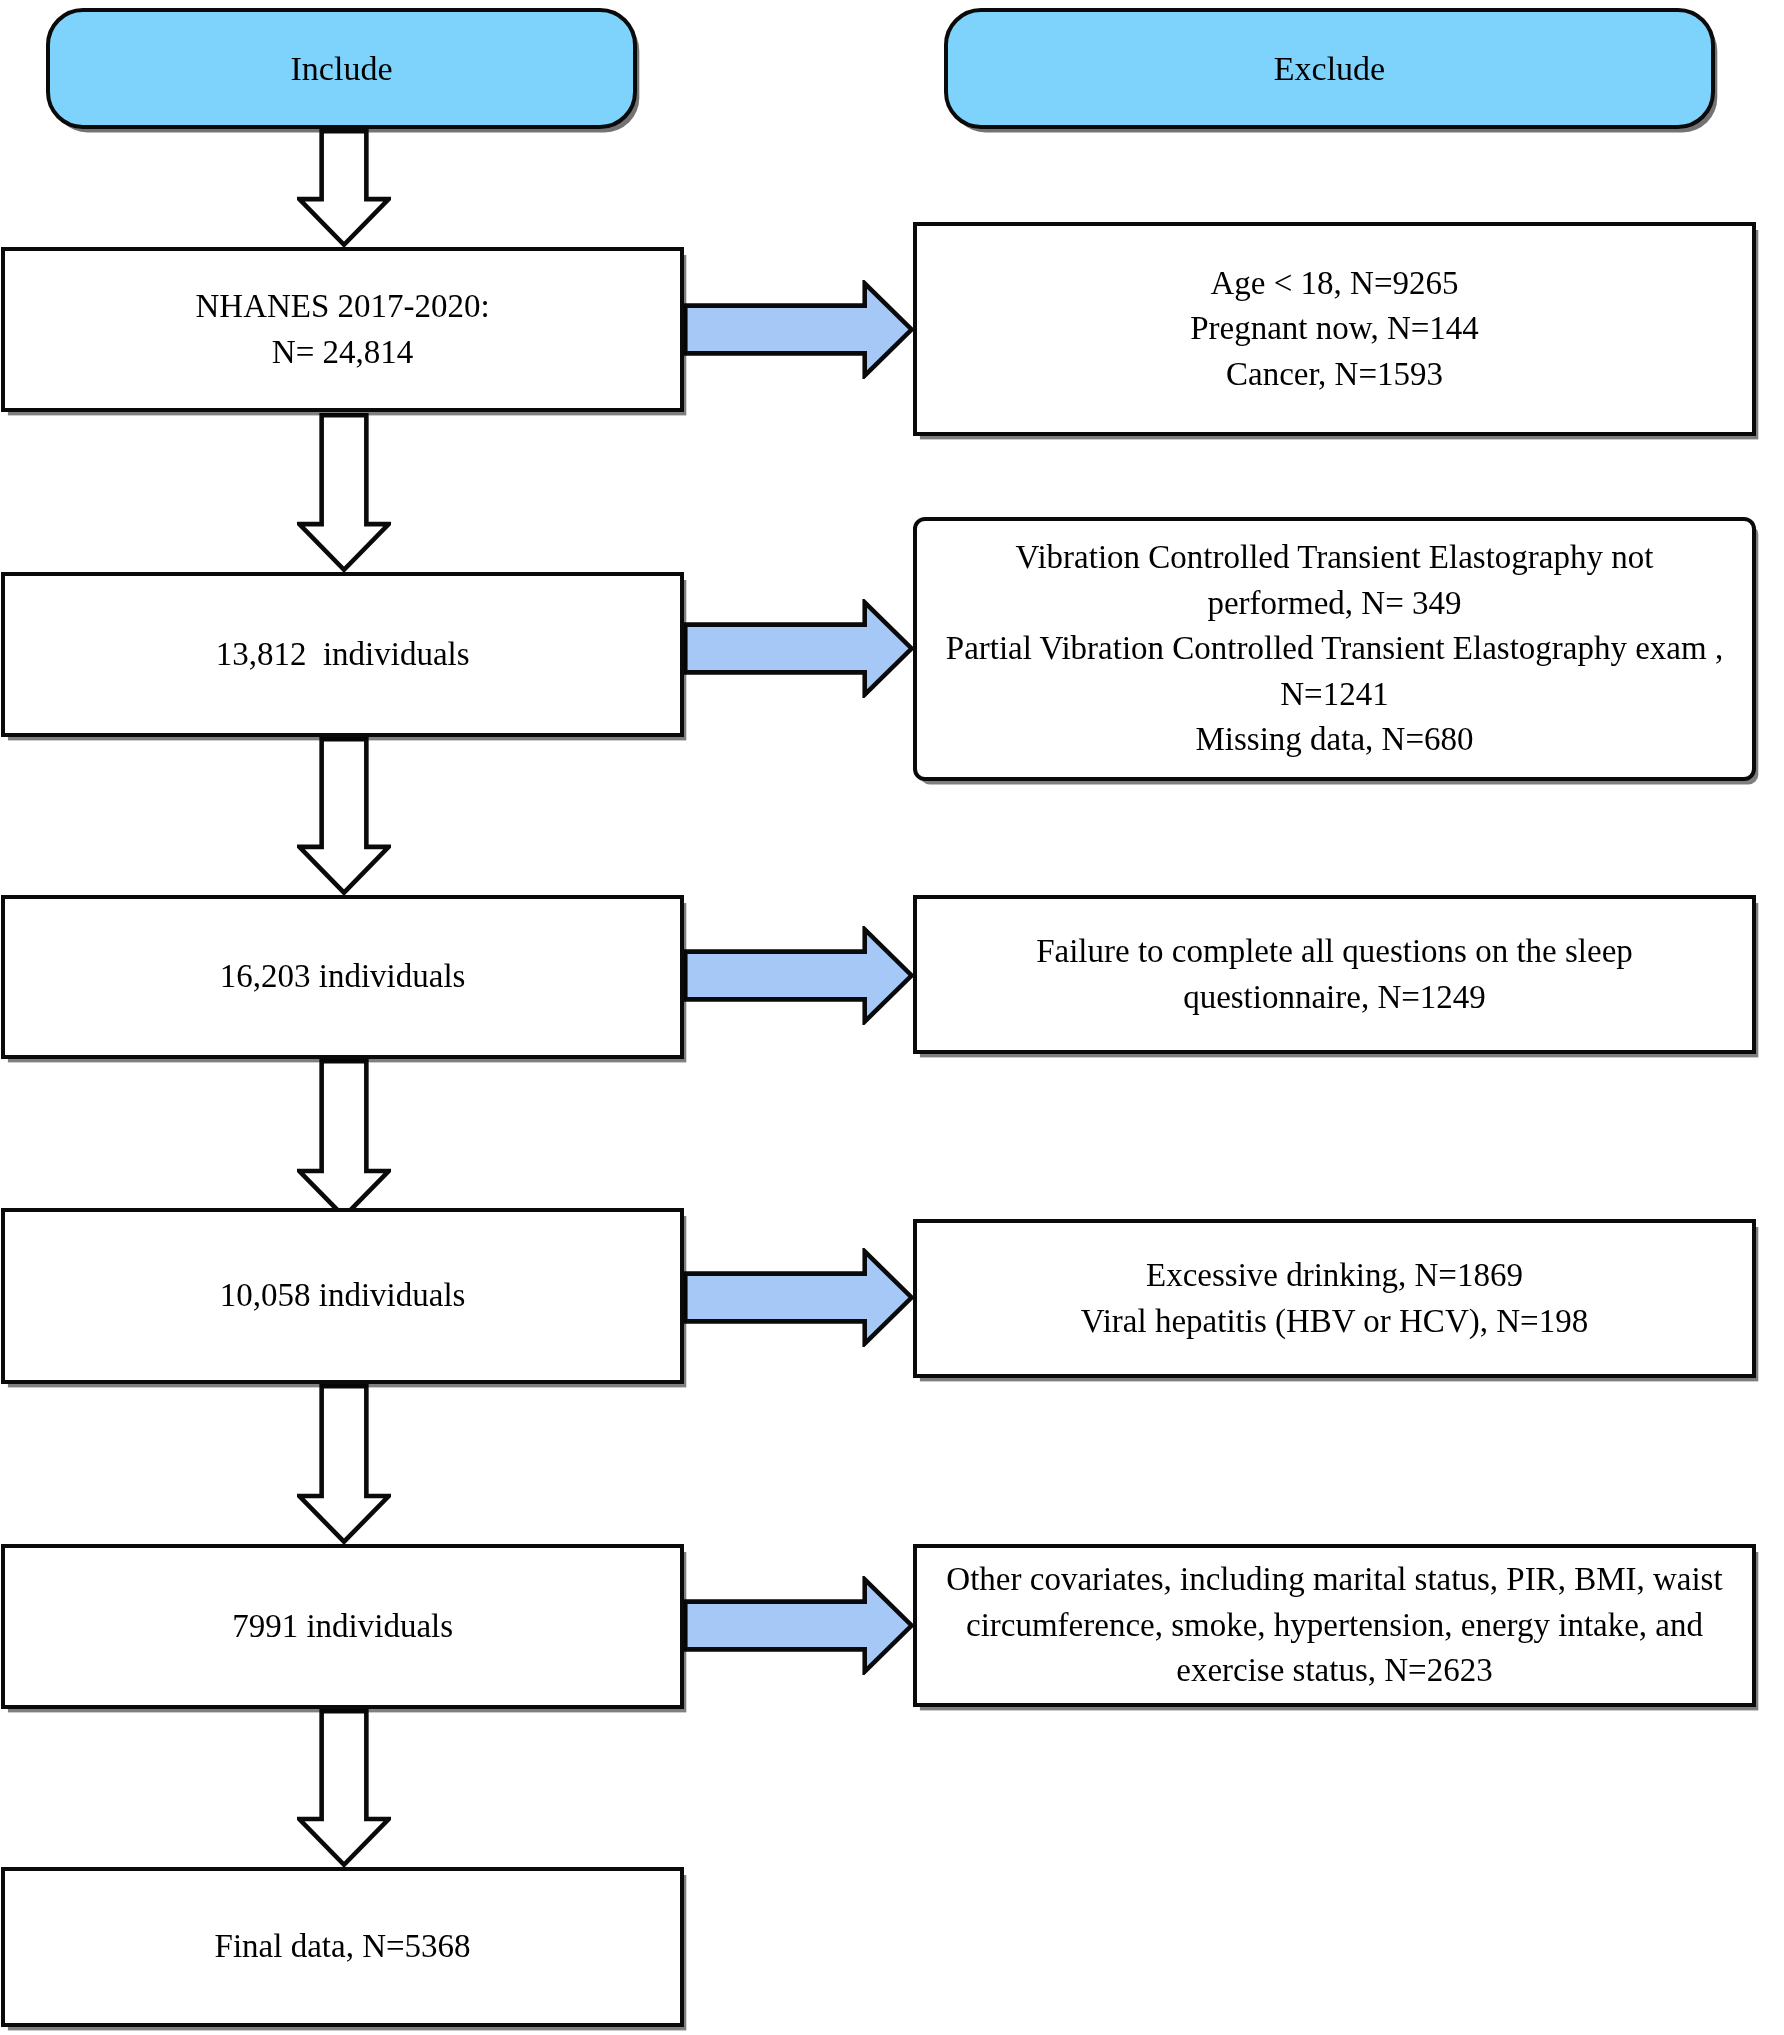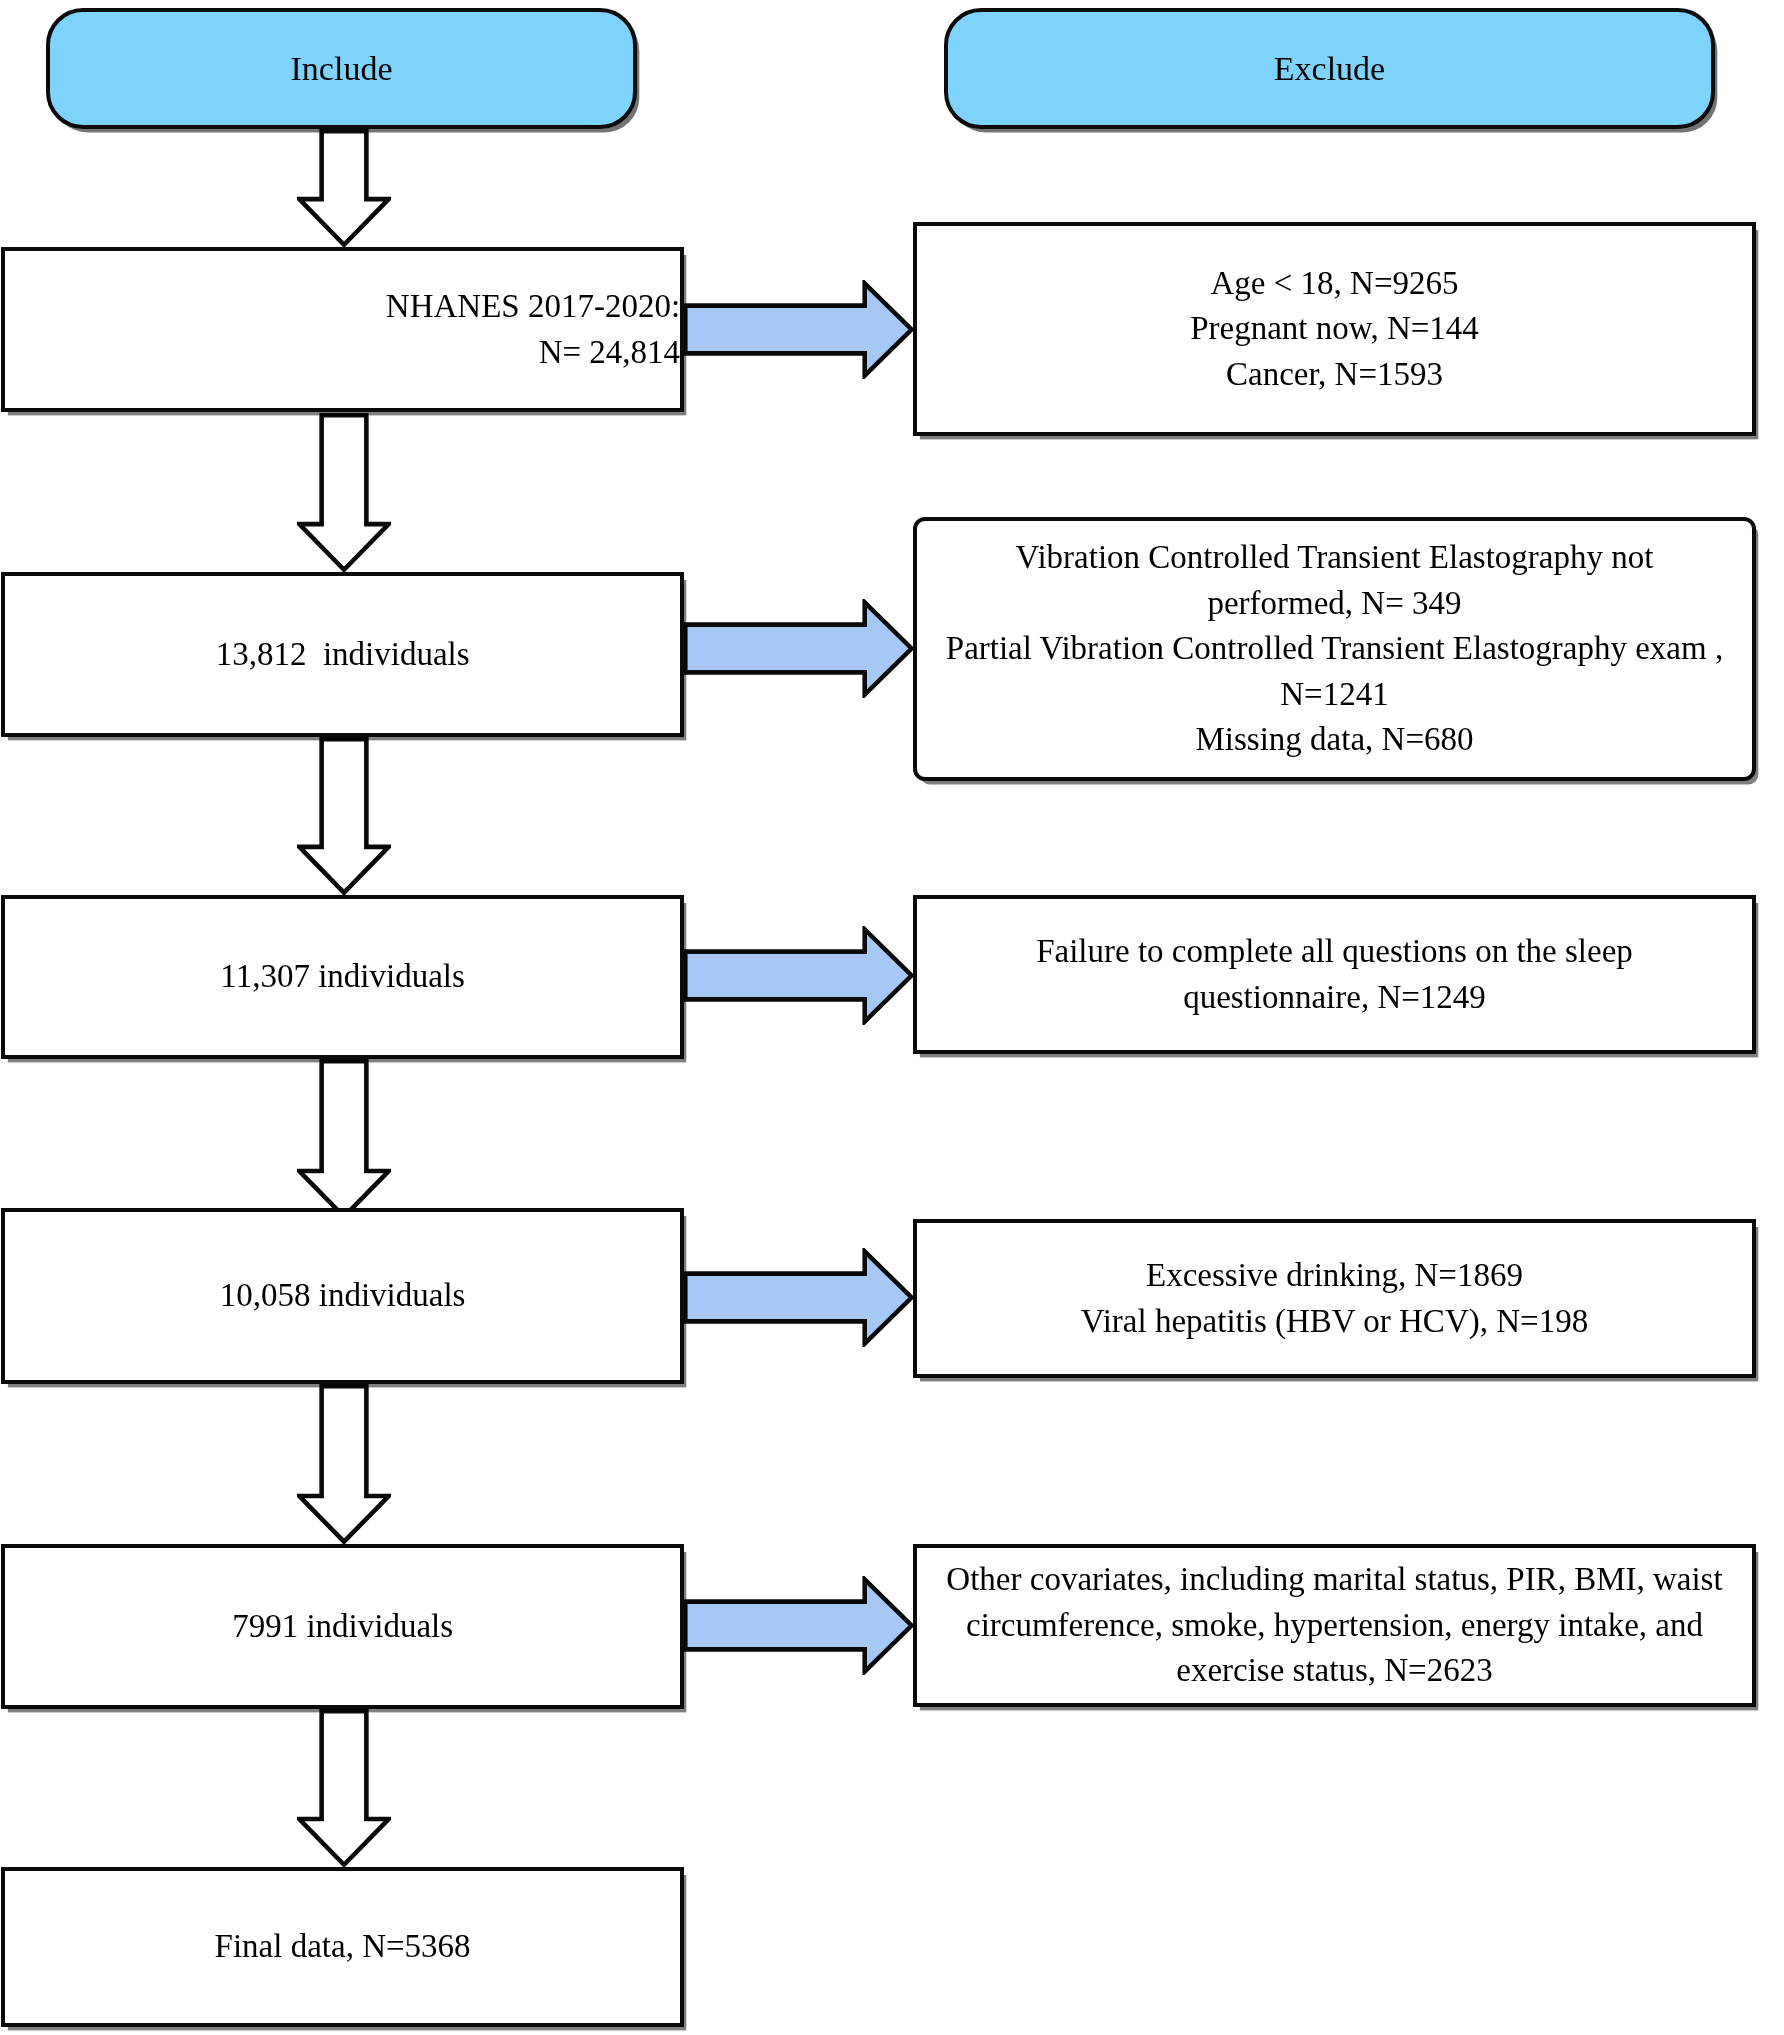--- a/index.html
+++ b/index.html
@@ -34,21 +34,21 @@
     flex-direction: column;
     align-items: center;
     justify-content: center;
     text-align: center;
     font-size: 33px;
     line-height: 1.38;
     box-shadow: 4.6px 5.7px 0 -2.3px rgba(0,0,0,0.5);
   }
   .lbox { left: 1.1px;    width: 683px; }
   .rbox { left: 913px; width: 843px; }
-  #lbox-1 { top: 247px;  height: 165px; align-items: flex-end; }
+  #lbox-1 { top: 247px;  height: 165px; }
   #lbox-2 { top: 572px; height: 165px; }
   #lbox-3 { top: 895px; height: 164px; }
   #lbox-4 { top: 1208px; height: 176px; }
   #lbox-5 { top: 1544px; height: 165px; }
   #lbox-6 { top: 1867px; height: 160px; }
   #rbox-1 { top: 222px;  height: 214px; }
   #rbox-2 { top: 517px;  height: 264px; border-radius: 12px; }
   #rbox-3 { top: 895px; height: 159px; }
   #rbox-4 { top: 1219px; height: 159px; }
   #rbox-5 { top: 1544px; height: 163px; }
@@ -116,21 +116,21 @@
   </svg>
 
   <div class="box lbox" id="lbox-1">
     <div class="line">NHANES 2017-2020:</div>
     <div class="line">N= 24,814</div>
   </div>
   <div class="box lbox" id="lbox-2">
     <div class="line">13,812  individuals</div>
   </div>
   <div class="box lbox" id="lbox-3">
-    <div class="line">11,307 individuals</div>
+    <div class="line">16,203 individuals</div>
   </div>
   <div class="box lbox" id="lbox-4">
     <div class="line">10,058 individuals</div>
   </div>
   <div class="box lbox" id="lbox-5">
     <div class="line">7991 individuals</div>
   </div>
   <div class="box lbox" id="lbox-6">
     <div class="line">Final data, N=5368</div>
   </div>

